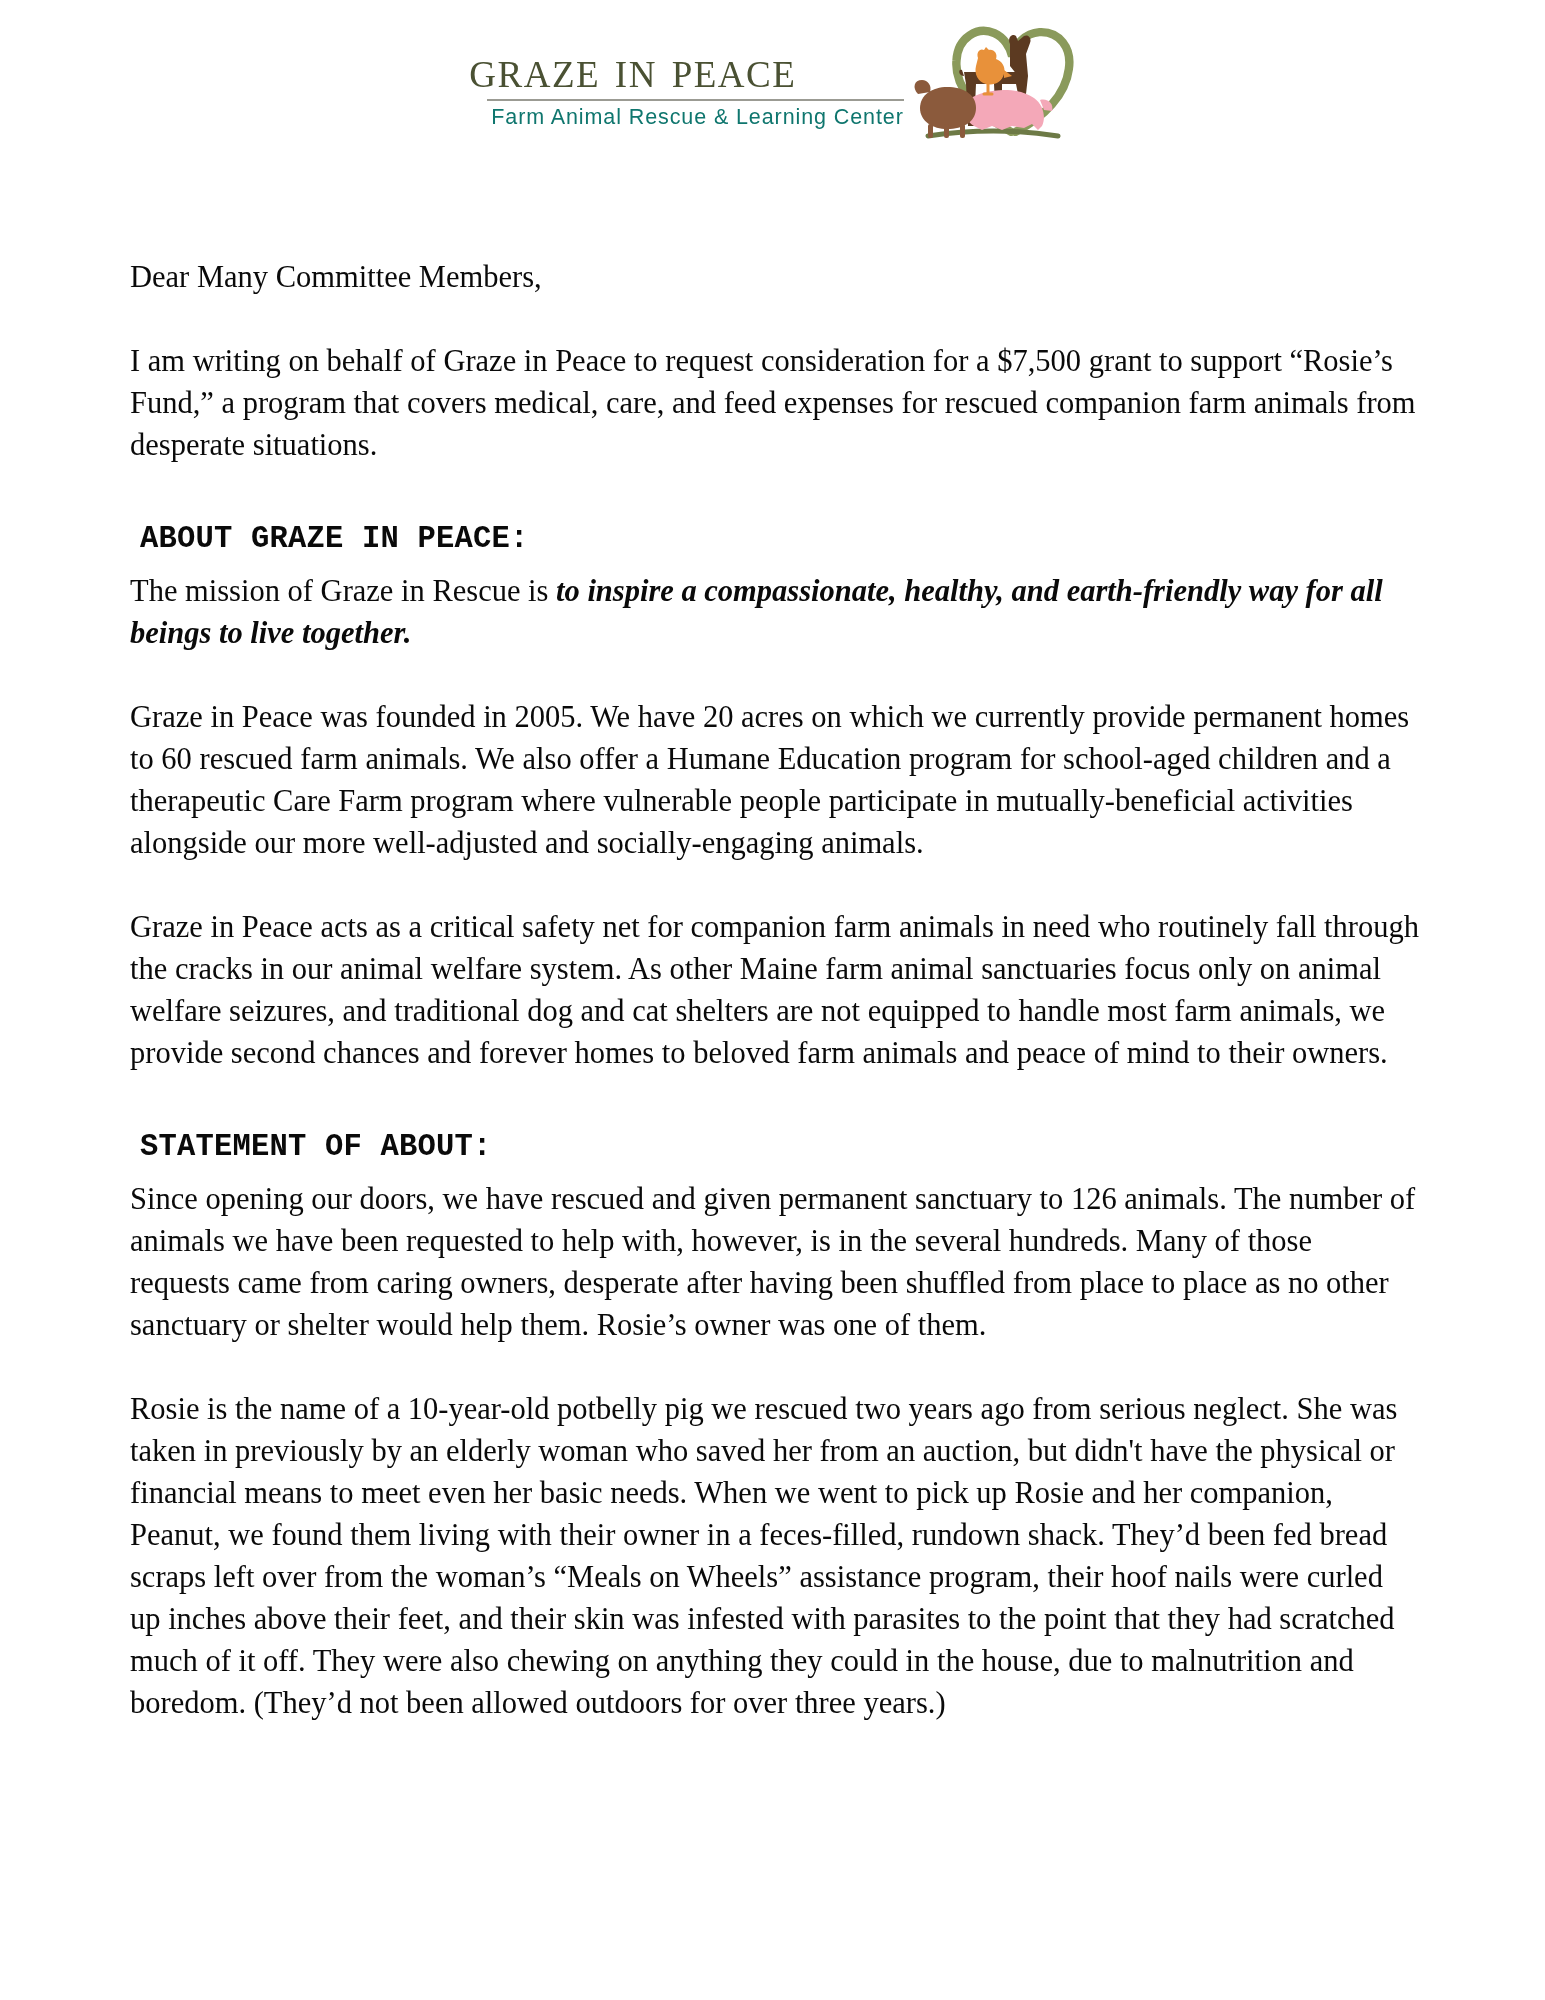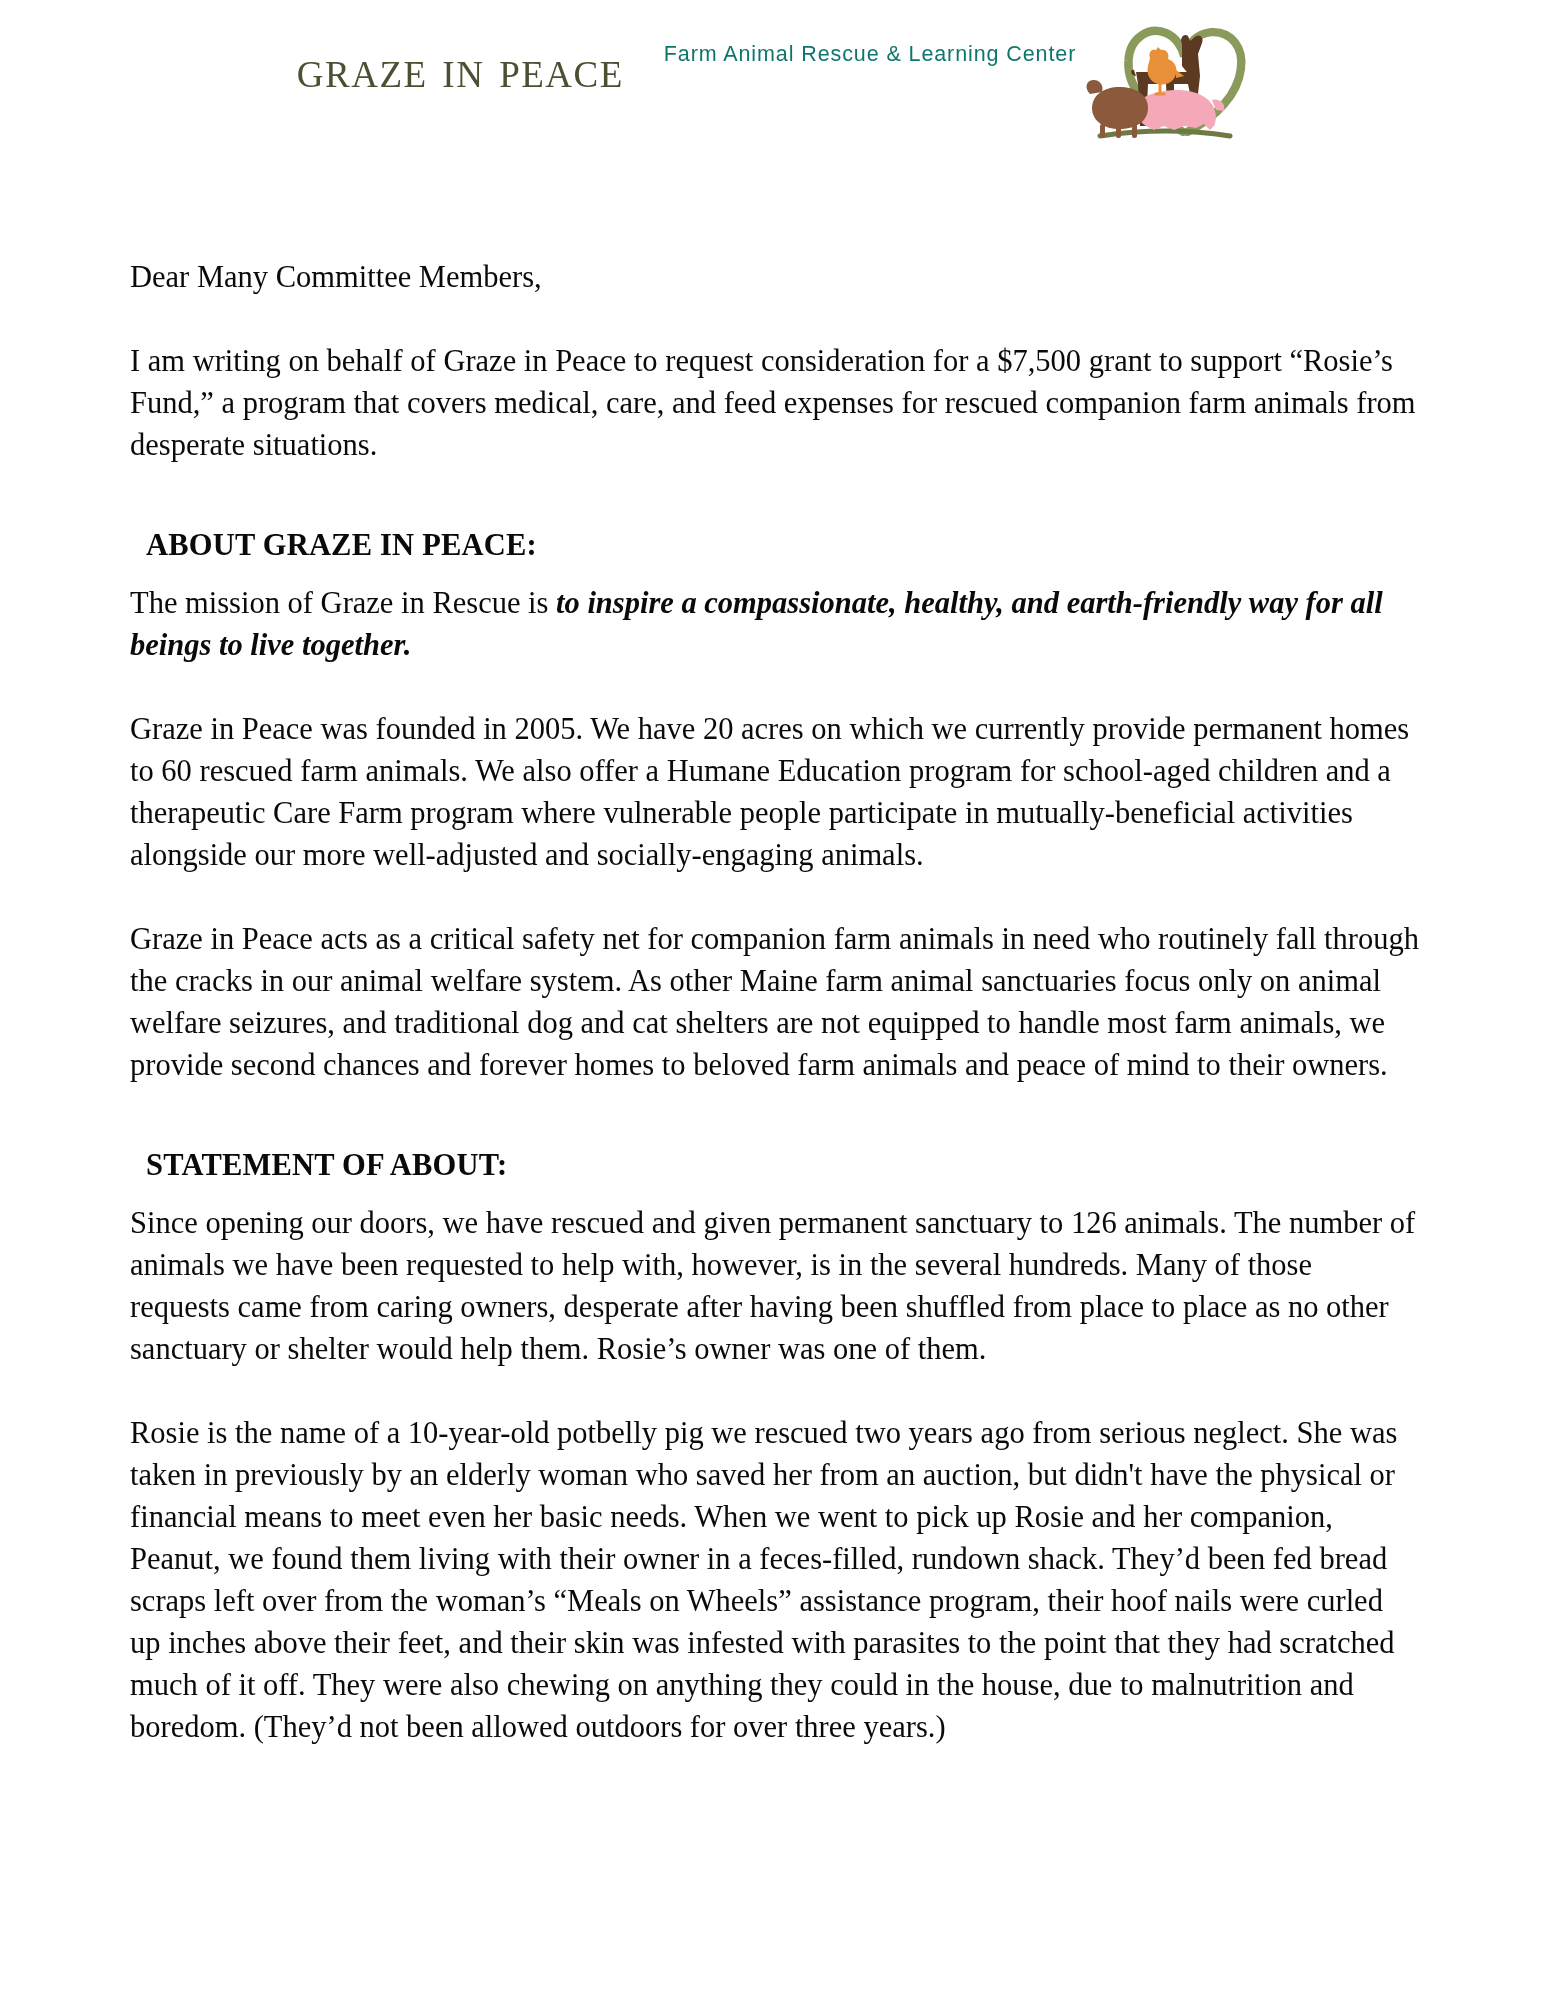--- a/index.html
+++ b/index.html
@@ -24,21 +24,21 @@
     display: flex;
     justify-content: center;
   }
   .logo-block {
     display: flex;
     align-items: flex-start;
     gap: 6px;
   }
   .logo-wordmark {
     display: flex;
-    flex-direction: row;
+    flex-direction: column;
     align-items: stretch;
     padding-top: 28px;
   }
   .logo-title {
     font-family: "Liberation Serif", "DejaVu Serif", serif;
     color: #4a5133;
     font-size: 53px;
     letter-spacing: 1.5px;
     line-height: 1.02;
     white-space: nowrap;
@@ -87,22 +87,23 @@
 
   p.body-para {
     margin: 0;
     text-indent: 0;
   }
 
   h2.section-head {
     font-weight: bold;
     font-size: 30.5px;
     line-height: 42px;
-    margin: 16px;
+    margin: 10px;
     letter-spacing: 0.2px;
+    font-family: Liberation Mono, monospace;
   }
   .mission-em {
     font-weight: bold;
     font-style: italic;
   }
 </style>
 </head>
 <body>
 
 <header class="letterhead">

